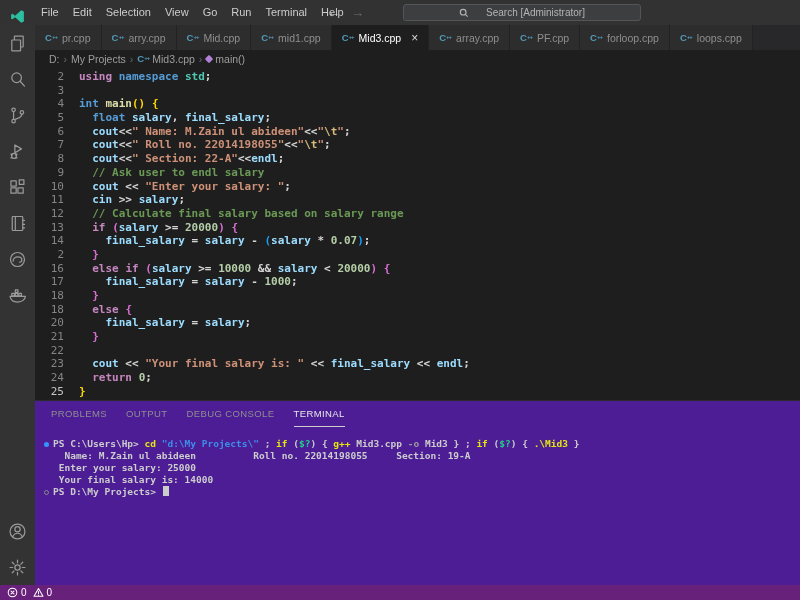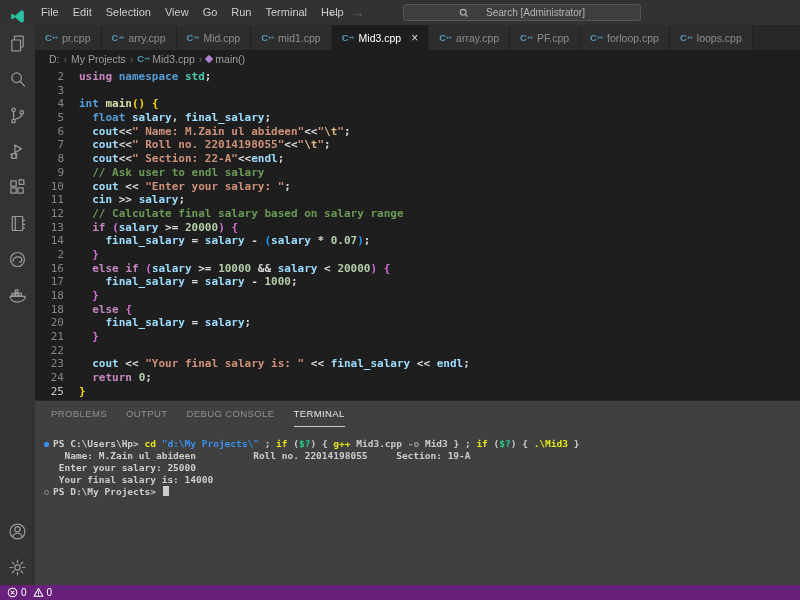--- a/index.html
+++ b/index.html
@@ -41,21 +41,21 @@
   
   .code{flex:1;overflow:hidden;padding-top:2px;font-family:"DejaVu Sans Mono",monospace;font-weight:bold;font-size:11px}
   .code-line{display:flex;height:13.7px;line-height:13.7px;white-space:pre}
   .gutter{flex:none;width:44px;text-align:right;padding-right:15px;color:#858585;font-weight:normal}
   .gutter.hi{color:#c6c6c6}
   .tk-kw{color:#569CD6}.tk-ctrl{color:#C586C0}.tk-type{color:#4EC9B0}.tk-fn{color:#DCDCAA}
   .tk-var{color:#9CDCFE}.tk-str{color:#CE9178}.tk-esc{color:#D7BA7D}.tk-num{color:#B5CEA8}
   .tk-cmt{color:#6A9955}.tk-op{color:#D4D4D4}.tk-b1{color:#FFD700}.tk-b2{color:#DA70D6}.tk-b3{color:#179FFF}
 
   
-  .panel{height:185px;flex:none;display:flex;flex-direction:column;border-top:1px solid #2b2b2d;background:#404040}
+  .panel{height:185px;flex:none;display:flex;flex-direction:column;border-top:1px solid #2b2b2d;background:#4c1d95}
   .panel-tabs{height:26px;display:flex;align-items:stretch;gap:19px;padding-left:16px;flex:none}
   .panel-tab{font-size:9.5px;color:#8f8f8f;letter-spacing:.4px;display:flex;align-items:center;border-bottom:1px solid transparent}
   .panel-tab.active{color:#e7e7e7;border-bottom-color:#cccccc}
   .term{flex:1;padding:11px 0 0 4px;font-family:"DejaVu Sans Mono",monospace;font-weight:bold;font-size:9.5px}
   .term-line{display:flex;height:12px;line-height:12px;white-space:pre;color:#cccccc}
   .term-gutter{flex:none;width:14px;display:flex;align-items:center;justify-content:center}
   .dot{width:5px;height:5px;border-radius:50%;background:#3794ff}
   .circle{width:5px;height:5px;border-radius:50%;border:1px solid #8a8a8a}
   .cursor{display:inline-block;width:6px;height:10px;background:#cccccc;vertical-align:-1px;margin-left:1px}
   .tk-w{color:#cccccc}.tk-y{color:#e5e510}.tk-b{color:#3b8eea}.tk-g{color:#23d18b}.tk-dim{color:#9b9b9b}

